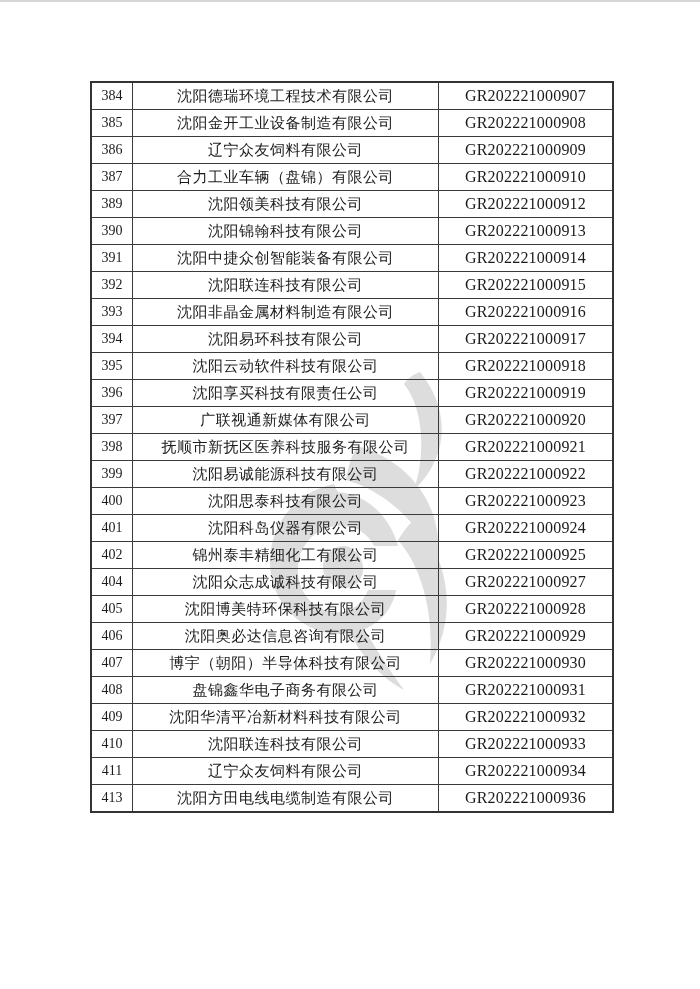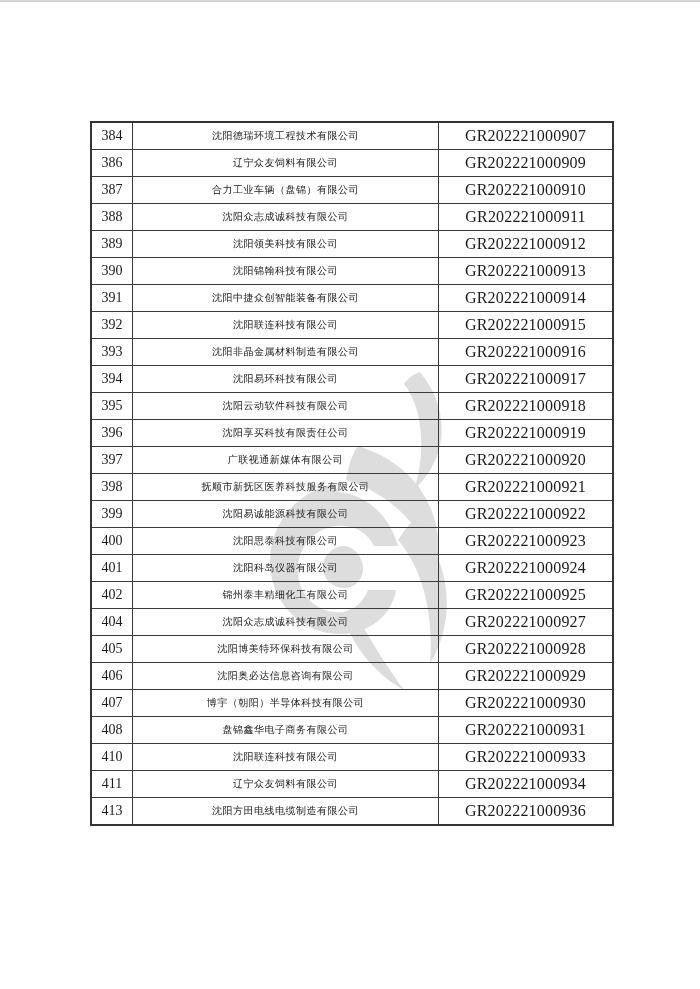--- a/index.html
+++ b/index.html
@@ -38,42 +38,41 @@
     position: absolute;
     left: 90px;
     top: 81px;
     z-index: 1;
   }
   table.cert-table {
     border-collapse: collapse;
     table-layout: fixed;
     width: 518px;
     background: transparent;
-    margin-top: 40px;
   }
   table.cert-table td {
     border: 1px solid #3a3a3a;
     height: 26px;
     padding: 0;
     text-align: center;
     vertical-align: middle;
     color: #1b1b1b;
     overflow: hidden;
     white-space: nowrap;
   }
   table.cert-table {
     border: 2px solid #333333;
   }
   td.col-index {
     width: 40px;
     font-size: 14px;
   }
   td.col-company {
     width: 305px;
-    font-size: 10px;
+    font-size: 15px;
     letter-spacing: 0.5px;
   }
   td.col-code {
     width: 173px;
     font-size: 16px;
     letter-spacing: 0.2px;
   }
 </style>
 </head>
 <body>
@@ -101,38 +100,38 @@
 
   <div class="table-wrap">
     <table class="cert-table">
       <tbody>
   <tr>
     <td class="col-index">384</td>
     <td class="col-company">沈阳德瑞环境工程技术有限公司</td>
     <td class="col-code">GR202221000907</td>
   </tr>
 
+  <tr>
+    <td class="col-index">385</td>
+    <td class="col-company">沈阳金开工业设备制造有限公司</td>
+    <td class="col-code">GR202221000908</td>
+  </tr>
 
   <tr>
     <td class="col-index">386</td>
     <td class="col-company">辽宁众友饲料有限公司</td>
     <td class="col-code">GR202221000909</td>
   </tr>
 
   <tr>
     <td class="col-index">387</td>
     <td class="col-company">合力工业车辆（盘锦）有限公司</td>
     <td class="col-code">GR202221000910</td>
   </tr>
 
-  <tr>
-    <td class="col-index">388</td>
-    <td class="col-company">沈阳众志成诚科技有限公司</td>
-    <td class="col-code">GR202221000911</td>
-  </tr>
 
   <tr>
     <td class="col-index">389</td>
     <td class="col-company">沈阳领美科技有限公司</td>
     <td class="col-code">GR202221000912</td>
   </tr>
 
   <tr>
     <td class="col-index">390</td>
     <td class="col-company">沈阳锦翰科技有限公司</td>
@@ -235,20 +234,25 @@
     <td class="col-company">博宇（朝阳）半导体科技有限公司</td>
     <td class="col-code">GR202221000930</td>
   </tr>
 
   <tr>
     <td class="col-index">408</td>
     <td class="col-company">盘锦鑫华电子商务有限公司</td>
     <td class="col-code">GR202221000931</td>
   </tr>
 
+  <tr>
+    <td class="col-index">409</td>
+    <td class="col-company">沈阳华清平冶新材料科技有限公司</td>
+    <td class="col-code">GR202221000932</td>
+  </tr>
 
   <tr>
     <td class="col-index">410</td>
     <td class="col-company">沈阳联连科技有限公司</td>
     <td class="col-code">GR202221000933</td>
   </tr>
 
   <tr>
     <td class="col-index">411</td>
     <td class="col-company">辽宁众友饲料有限公司</td>

